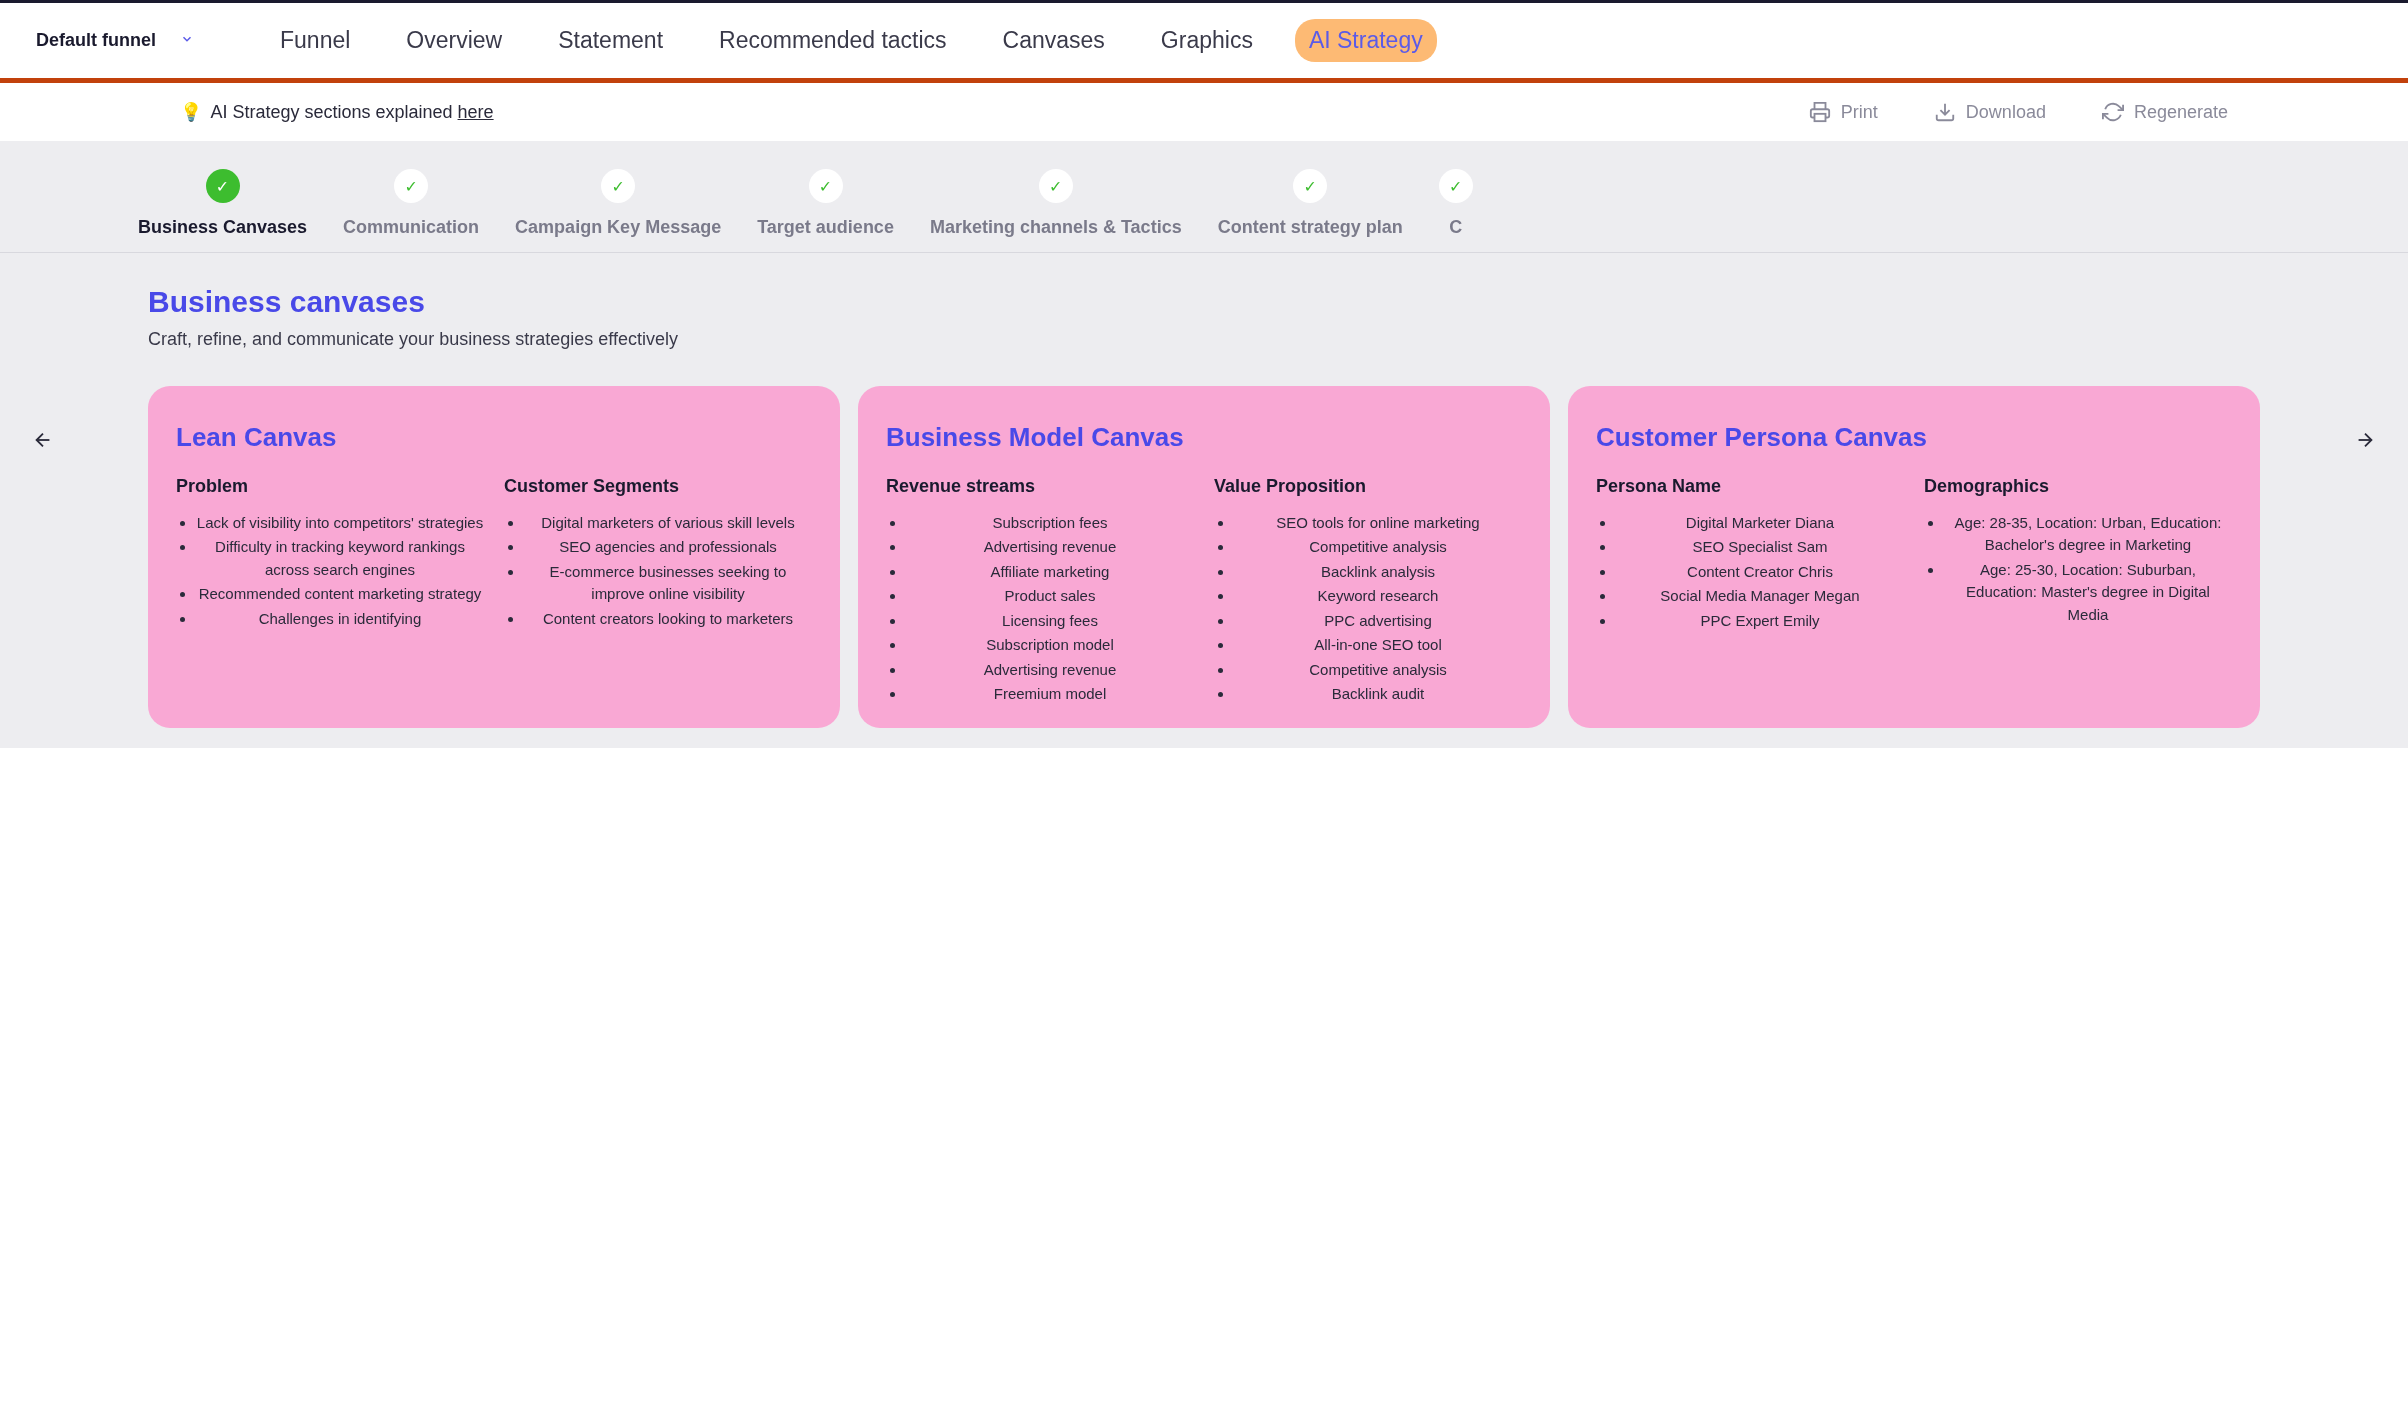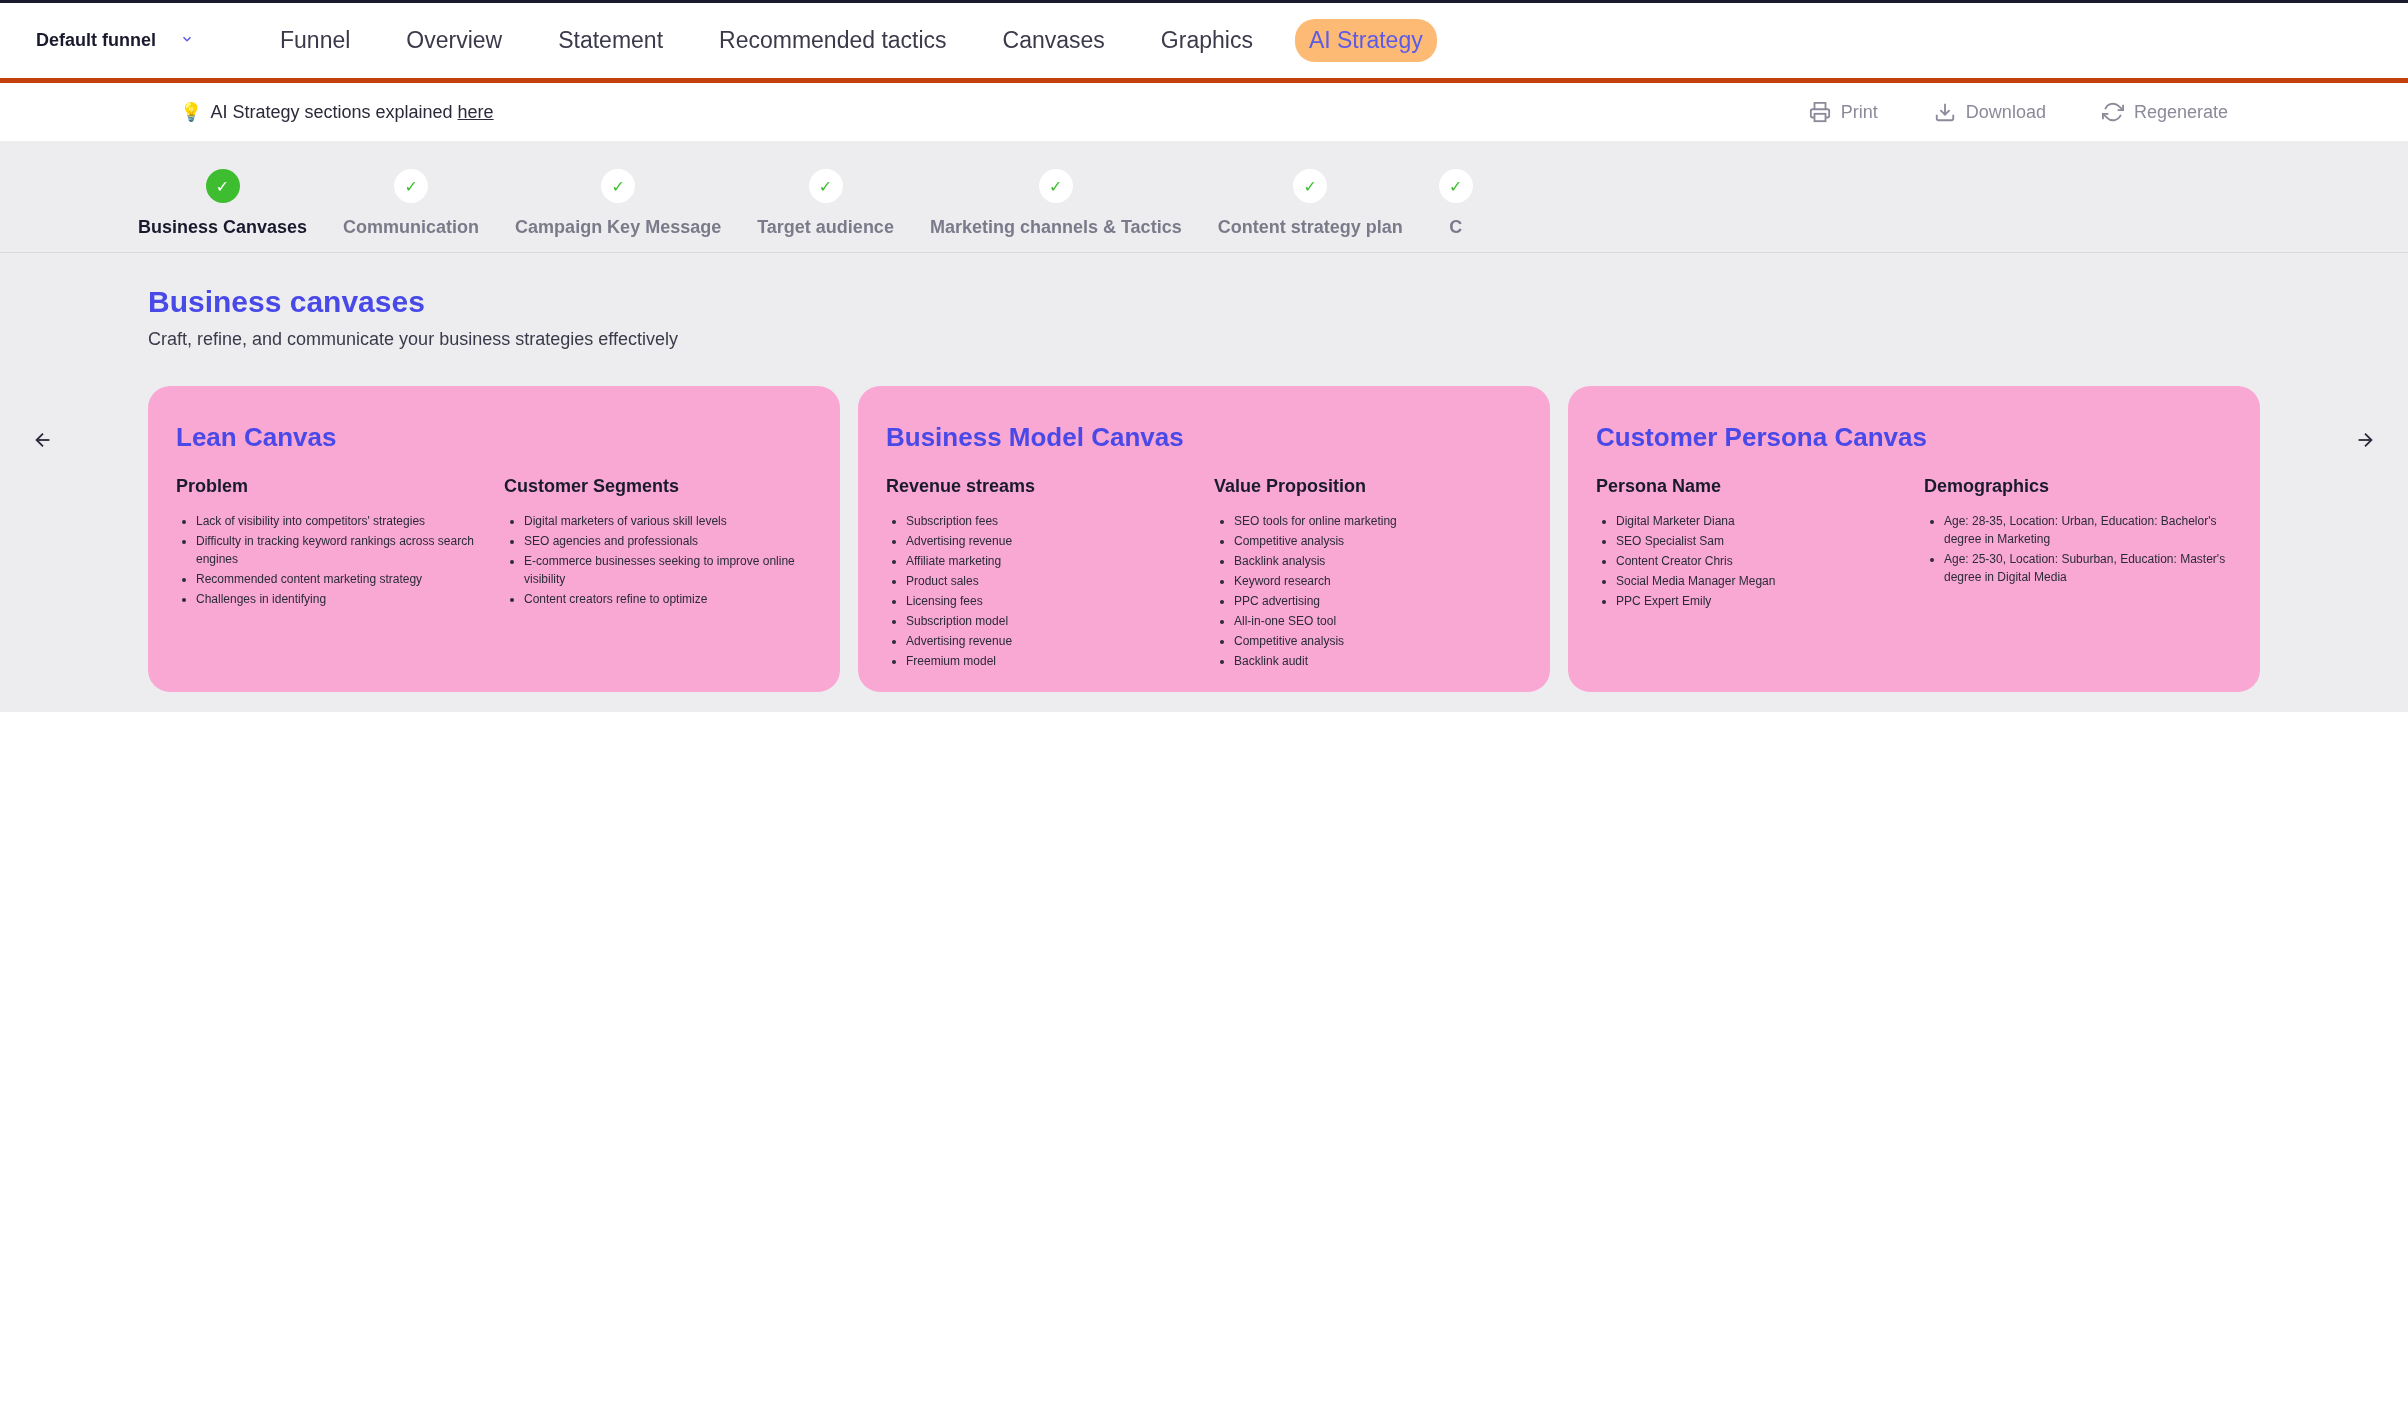--- a/index.html
+++ b/index.html
@@ -131,21 +131,21 @@
 .card-title {
   font-size: 26px;
   font-weight: 800;
   color: #4949e8;
   margin-bottom: 22px;
 }
 .card-cols { display: flex; gap: 20px; }
 .card-col { flex: 1; min-width: 0; }
 .col-heading { font-size: 18px; font-weight: 700; color: #1a1a2e; margin-bottom: 14px; line-height: 1.25; }
 .card-col ul { list-style: disc; padding-left: 20px; }
-.card-col li { font-size: 12px; line-height: 1.5; color: #2a2a3a; margin-bottom: 2px; }
+.card-col li { font-size: 15px; line-height: 1.5; color: #2a2a3a; margin-bottom: 2px; text-align: center; }
 </style>
 </head>
 <body>
 
 <div class="top-border"></div>
 
 <div class="header">
   <div class="funnel-selector">
     <span>Default funnel</span>
     <span class="chevron-down">
@@ -262,21 +262,21 @@
               <li>Recommended content marketing strategy</li>
               <li>Challenges in identifying</li>
             </ul>
           </div>
           <div class="card-col">
             <h3 class="col-heading">Customer Segments</h3>
             <ul>
               <li>Digital marketers of various skill levels</li>
               <li>SEO agencies and professionals</li>
               <li>E-commerce businesses seeking to improve online visibility</li>
-              <li>Content creators refine to optimize</li>
+              <li>Content creators looking to marketers</li>
             </ul>
           </div>
         </div>
       </div>
       <div class="card">
         <h2 class="card-title">Business Model Canvas</h2>
         <div class="card-cols">
           <div class="card-col">
             <h3 class="col-heading">Revenue streams</h3>
             <ul>

